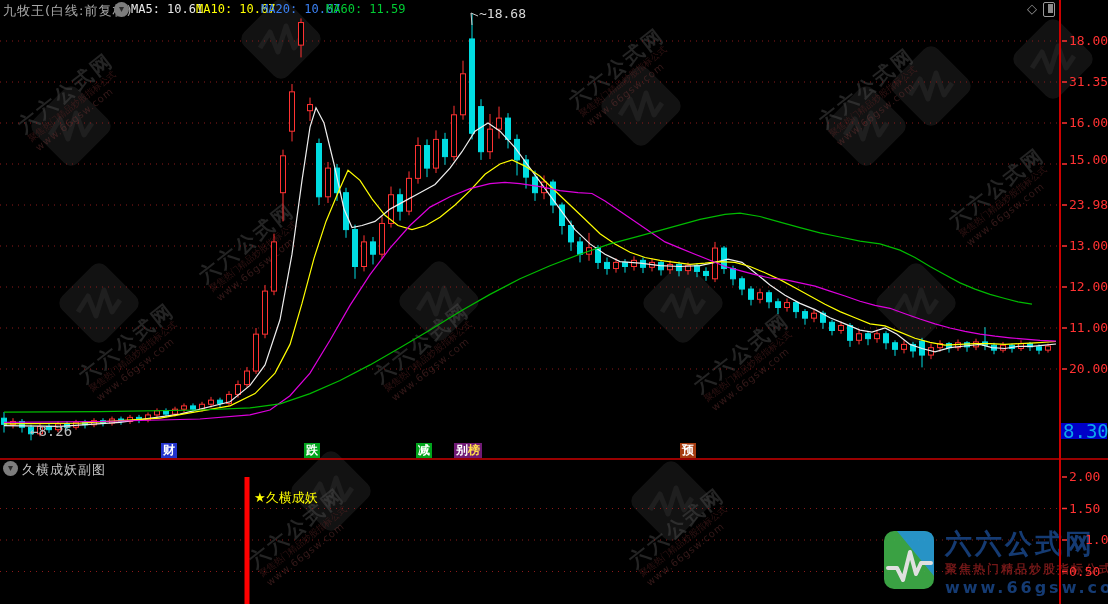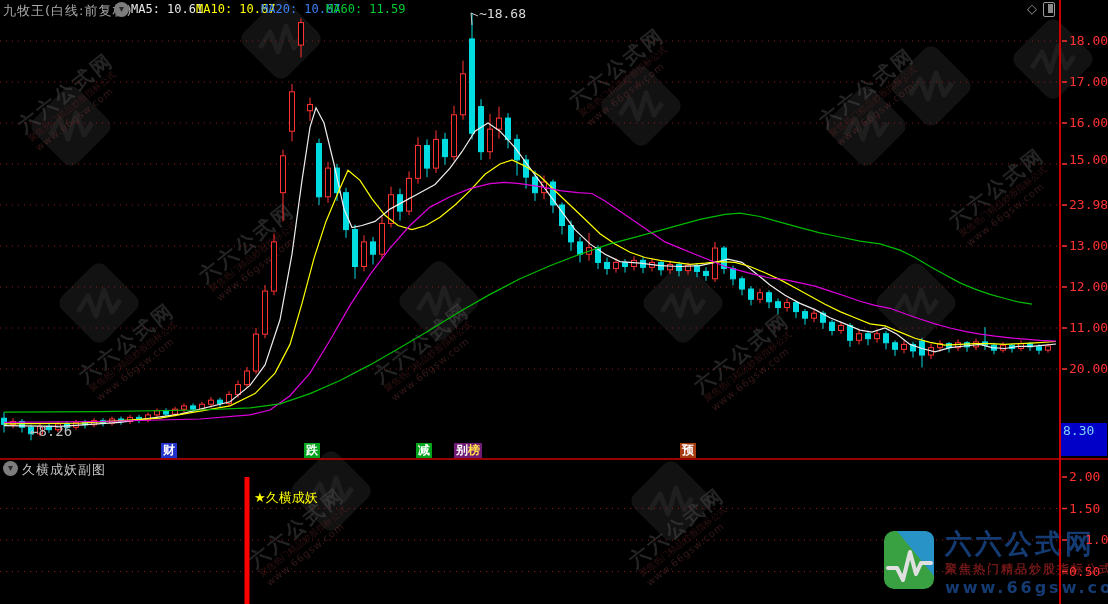--- a/index.html
+++ b/index.html
@@ -18,22 +18,22 @@
   .chev{position:absolute;width:15px;height:15px;border-radius:50%;background:#7d7d7d;text-align:center;
         line-height:13px;font-size:10px;color:#2a2a2a;}
   .hdr-chev{left:114px;top:2px;}
   .sub-chev{left:3px;top:461px;}
   .ma-label{position:absolute;top:2px;font-size:12px;letter-spacing:0;}
   .top-ico-diamond{position:absolute;left:1027px;top:1px;color:#9a9a9a;font-size:13px;}
   .top-ico-page{position:absolute;left:1043px;top:2px;width:10px;height:13px;border:1px solid #9a9a9a;border-radius:2px;}
   .top-ico-page span{position:absolute;right:1px;top:1px;width:5px;height:9px;background:#8a8a8a;display:block;}
   
   .axlabel{position:absolute;left:1069px;font-size:13px;color:#ff3232;}
-  .last-tag{position:absolute;left:1061px;top:423px;width:46px;height:33px;background:#0000c8;color:#7dd3fc;
-            font-size:13px;line-height:16px;padding-left:2px;box-sizing:border-box;}
+  .last-tag{position:absolute;left:1061px;top:423px;width:46px;height:16px;background:#0000c8;color:#0ea5e9;
+            font-size:19px;line-height:16px;padding-left:2px;box-sizing:border-box;}
   
   .peak-note{position:absolute;left:479px;top:6px;font-size:13px;color:#d8d8d8;}
   .low-note{position:absolute;left:30px;top:423px;font-size:14px;color:#bdbdbd;}
   
   .badge{position:absolute;top:443px;height:15px;font-size:12px;font-weight:bold;color:#fff;
          line-height:15px;padding:0 2px;letter-spacing:0;}
   
   .sub-title{position:absolute;left:22px;top:461px;font-size:13px;color:#c6c6c6;letter-spacing:1px;}
   .signal-label{position:absolute;left:254px;top:489px;font-size:13px;color:#ffff00;}
   
@@ -424,21 +424,21 @@
       </div>
 
     <div class="chev sub-chev">▾</div>
     <div class="sub-title">久横成妖副图</div>
     <div class="signal-label">★久横成妖</div>
   </div>
 
   <div class="ax-layer">
     <div id="main-axis">
         <div class="axlabel mono" style="top: 33px;">18.00</div>
-        <div class="axlabel mono" style="top: 74px;">17.00</div>
+        <div class="axlabel mono" style="top: 74px;">31.35</div>
         <div class="axlabel mono" style="top: 115px;">16.00</div>
         <div class="axlabel mono" style="top: 152px;">15.00</div>
         <div class="axlabel mono" style="top: 197px;">23.98</div>
         <div class="axlabel mono" style="top: 238px;">13.00</div>
         <div class="axlabel mono" style="top: 279px;">12.00</div>
         <div class="axlabel mono" style="top: 320px;">11.00</div>
         <div class="axlabel mono" style="top: 361px;">20.00</div>
       </div>
     <div id="sub-axis">
         <div class="axlabel mono" style="top: 469px; text-align: right;">2.00</div>

